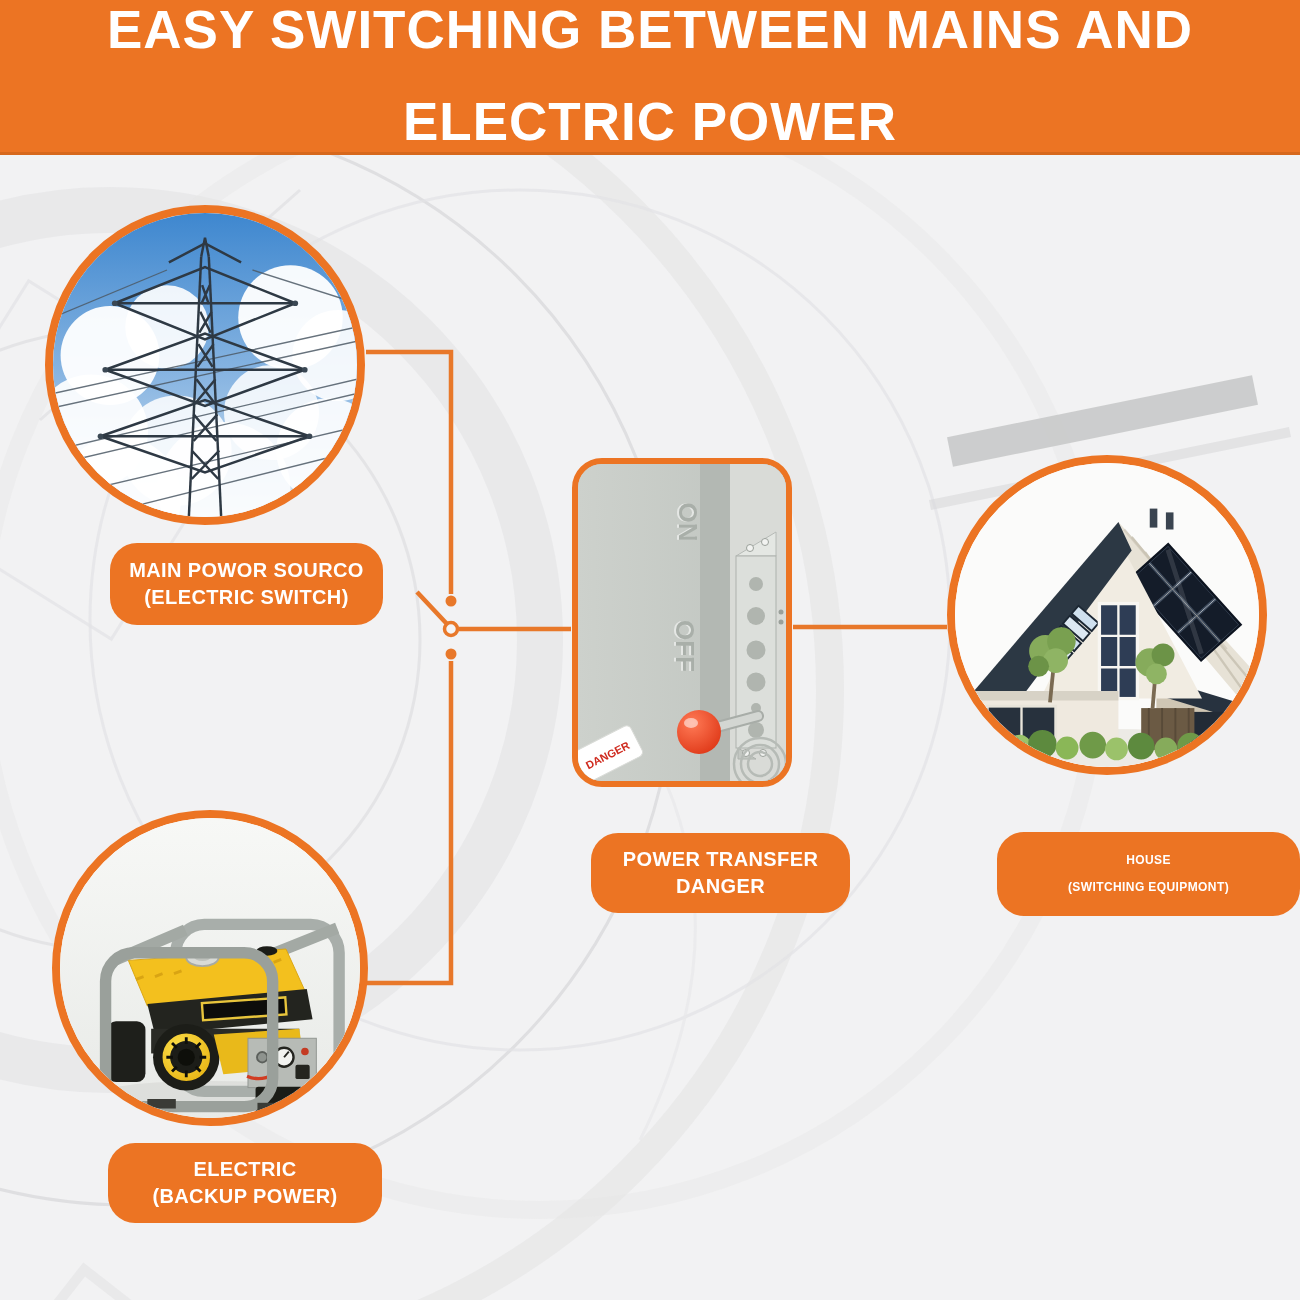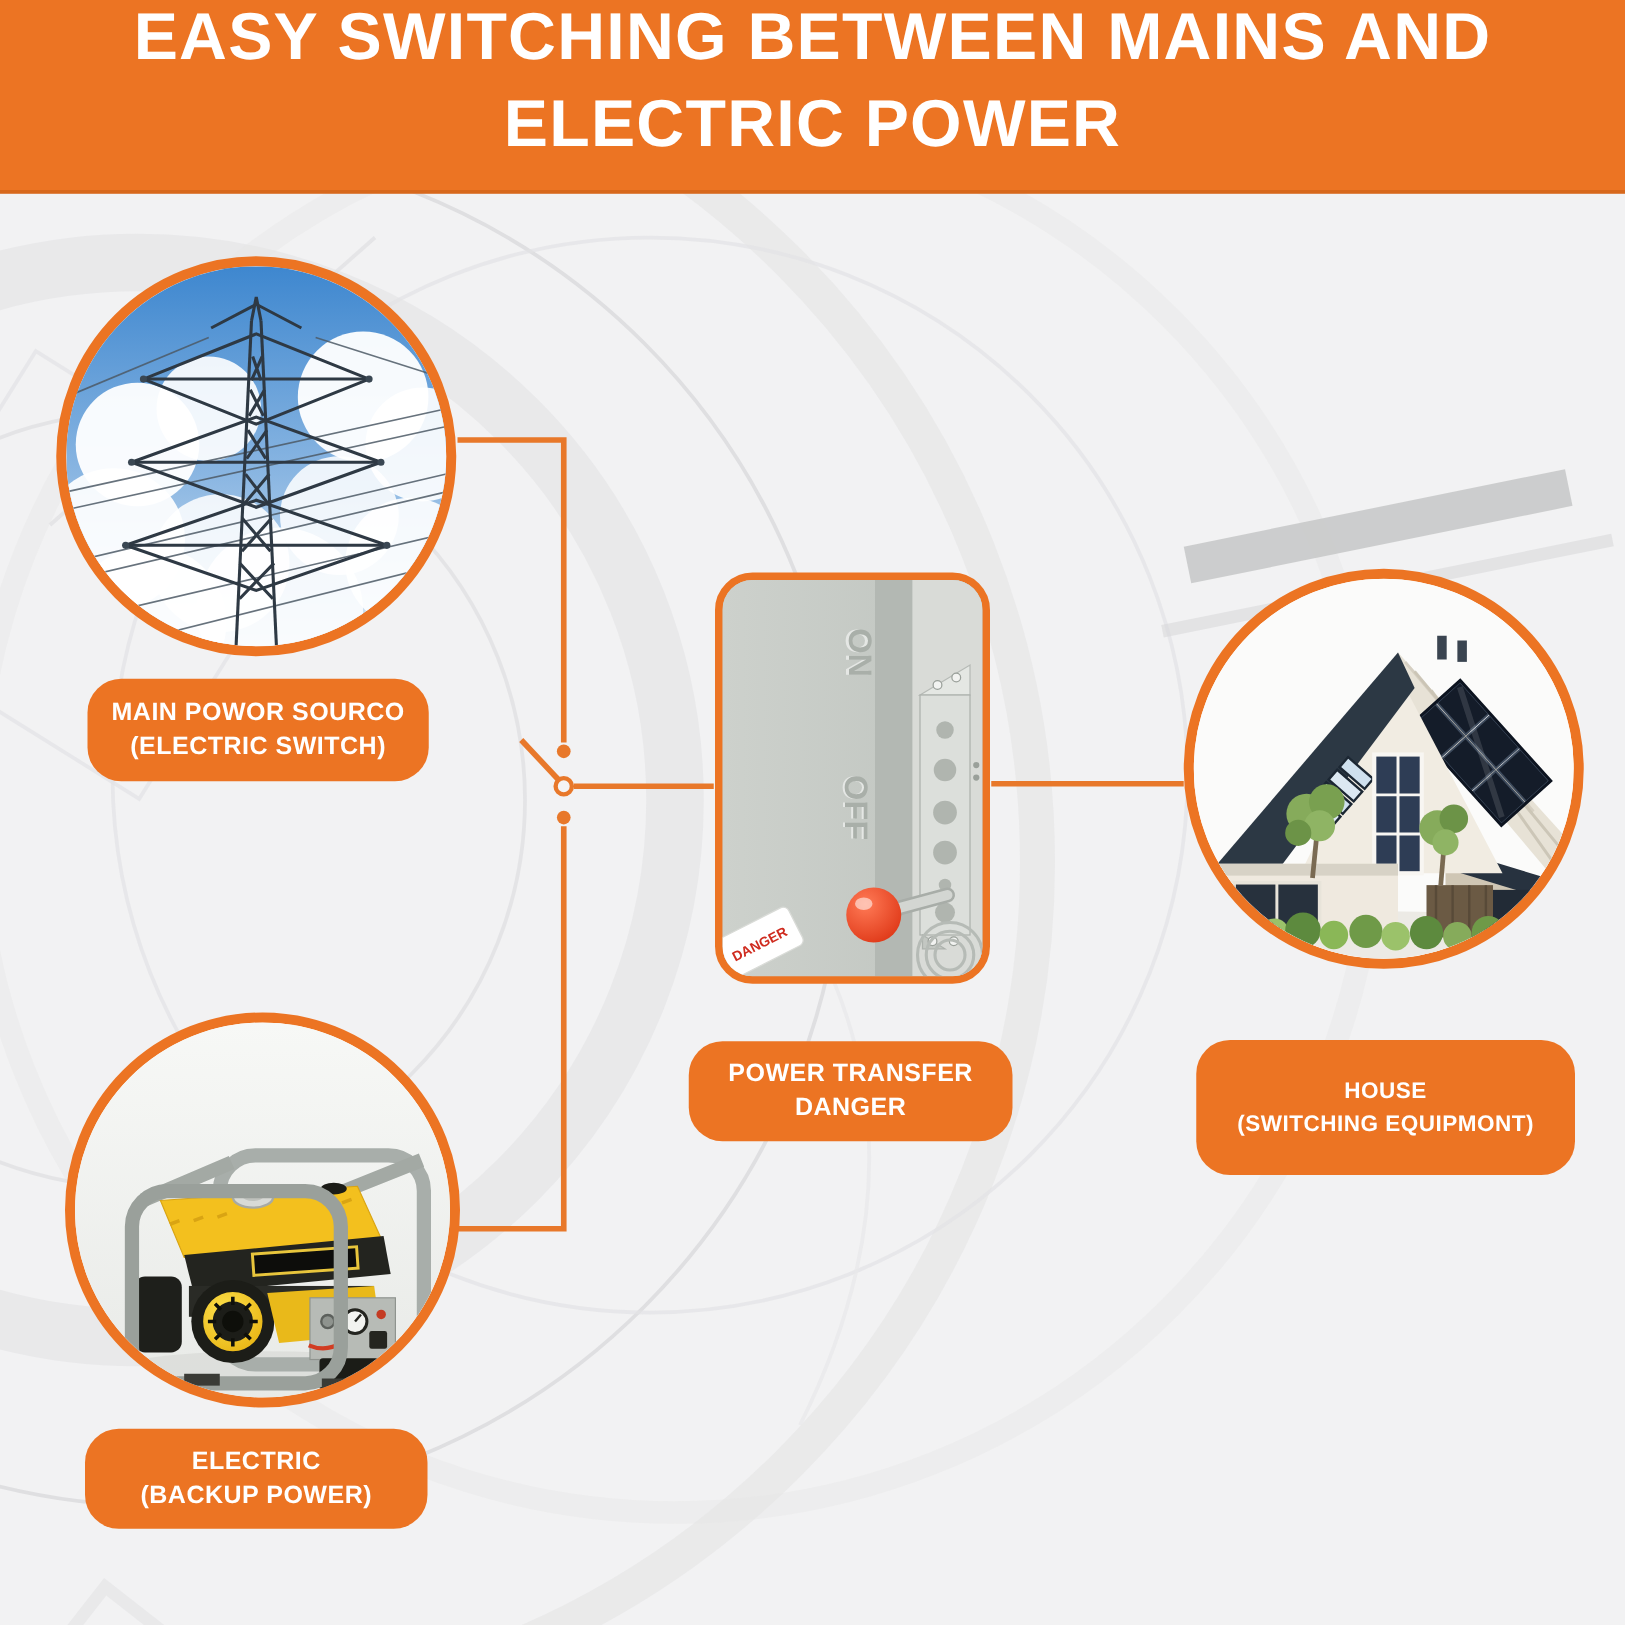--- a/index.html
+++ b/index.html
@@ -5,21 +5,21 @@
   html,body{margin:0;padding:0;background:#e8e8ea;}
   #canvas{
     position:relative;width:1300px;height:1300px;overflow:hidden;
     background:#f2f2f3;
     font-family:"Liberation Sans",sans-serif;
   }
   
   .header{
     position:absolute;left:0;top:0;width:1300px;height:152px;
     background:#EC7423;border-bottom:3px solid rgba(120,50,0,.18);
-    display:flex;flex-direction:column;align-items:center;justify-content:flex-start;
+    display:flex;flex-direction:column;align-items:center;justify-content:space-between;
     gap:10px;
   }
   .header .t{
     color:#fff;font-weight:bold;font-size:53px;letter-spacing:1px;
     line-height:60px;white-space:nowrap;
   }
   
   .bgpattern{position:absolute;left:0;top:152px;width:1300px;height:1148px;pointer-events:none;}
   
   .circle{
@@ -39,24 +39,25 @@
   #switch-card svg{display:block;width:100%;height:100%;}
   
   #connectors{position:absolute;left:0;top:0;width:1300px;height:1300px;pointer-events:none;}
   
   .badge{
     position:absolute;background:#EC7423;border-radius:27px;
     display:flex;flex-direction:column;align-items:center;justify-content:center;
     color:#fff;font-weight:bold;text-align:center;
     font-size:20px;line-height:27px;letter-spacing:.4px;box-sizing:border-box;
     padding:6px 10px;
+    margin-left:40px;
   }
   #badge-main{left:70px;top:543px;width:273px;height:82px;}
   #badge-switch{left:551px;top:833px;width:259px;height:80px;}
-  #badge-house{left:957px;top:832px;width:303px;height:108px;font-size:18px;}
+  #badge-house{left:957px;top:832px;width:303px;height:84px;font-size:12px;}
   #badge-generator{left:68px;top:1143px;width:274px;height:80px;}
 </style>
 </head>
 <body>
 
 <div id="canvas">
 
   <svg class="bgpattern" viewBox="0 152 1300 1148" preserveAspectRatio="none">
     <g fill="none">
       <circle cx="110" cy="640" r="430" stroke="#dededf" stroke-width="46" opacity="0.45"></circle>

